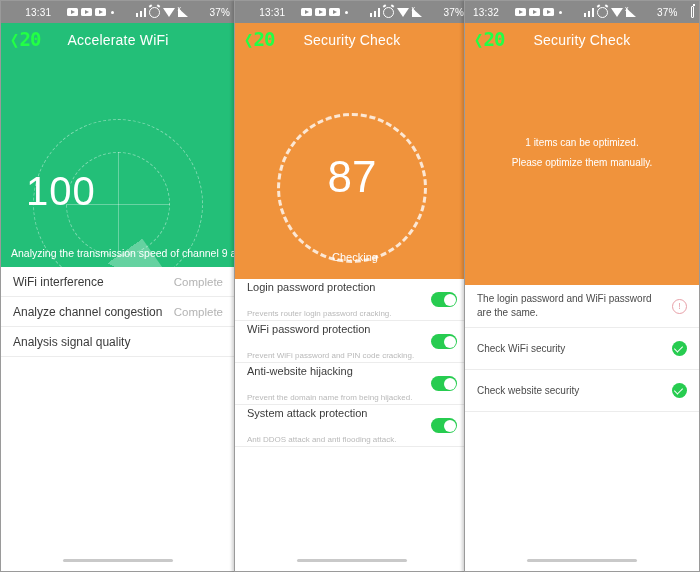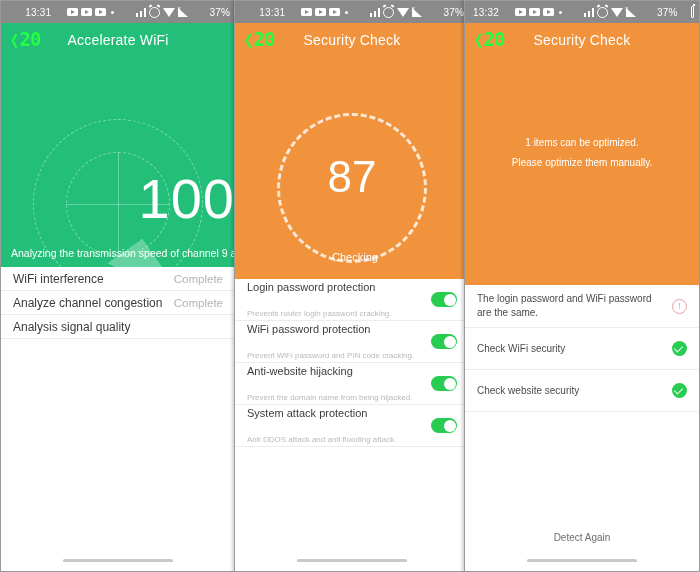--- a/index.html
+++ b/index.html
@@ -68,22 +68,22 @@
   .radar-cross{position:absolute;left:50%;top:50%;transform:translate(-50%,-50%);
                width:104px;height:104px;}
   .radar-cross i{position:absolute;background:rgba(255,255,255,.32);}
   .radar-cross i.h{left:0;right:0;top:50%;height:1px;}
   .radar-cross i.v{top:0;bottom:0;left:50%;width:1px;}
   .sweep{position:absolute;left:50%;top:50%;width:85px;height:85px;
          transform-origin:0 0;transform:rotate(55deg);
          background:conic-gradient(from 0deg, rgba(255,255,255,.30) 0deg,
                     rgba(255,255,255,.30) 62deg, rgba(255,255,255,0) 62deg);
          border-radius:0 0 85px 0;}
-  .gauge-num{position:absolute;left:0;right:0;top:148px;text-align:right;
-             color:#ffffff;font-size:56px;font-weight:300;letter-spacing:1px;line-height:1;}
+  .gauge-num{position:absolute;left:0;right:0;top:148px;text-align:left;
+             color:#ffffff;font-size:40px;font-weight:300;letter-spacing:1px;line-height:1;padding-left:25px;}
 
   
   .dashring{position:absolute;left:50%;top:90px;transform:translateX(-50%);
             width:150px;height:150px;border-radius:50%;
             border:3px dashed rgba(255,255,255,.78);box-sizing:border-box;}
   .gauge-num2{position:absolute;left:0;right:0;top:132px;text-align:center;
               color:#ffffff;font-size:44px;font-weight:300;line-height:1;}
   .checking{position:absolute;left:0;right:0;bottom:16px;text-align:center;
             color:#ffffff;font-size:11px;padding-left:6px;}
 
@@ -92,21 +92,21 @@
                padding:0 10px;box-sizing:border-box;white-space:nowrap;overflow:hidden;}
 
   
   .hero-msg{position:absolute;left:0;right:0;top:110px;text-align:center;color:#ffffff;
             font-size:10px;line-height:20px;padding:0 12px;box-sizing:border-box;}
 
   
   .list{background:#ffffff;}
   .row{display:flex;align-items:center;justify-content:space-between;
        padding:0 12px;box-sizing:border-box;border-bottom:1px solid #ececec;}
-  .row1{height:24px;}
+  .row1{height:30px;}
   .row-title{font-size:12px;color:#3b3b3b;}
   .row-value{font-size:11.5px;color:#b3b3b3;white-space:nowrap;}
 
   .row2{height:42px;align-items:center;}
   .r2-txt{display:flex;flex-direction:column;gap:16px;min-width:0;}
   .r2-t{font-size:11px;color:#3b3b3b;white-space:nowrap;}
   .r2-s{font-size:8px;color:#b9b9b9;white-space:nowrap;}
   .toggle{flex:0 0 auto;width:26px;height:15px;border-radius:8px;background:#27cc50;
           position:relative;}
   .toggle:after{content:"";position:absolute;right:1.5px;top:1.5px;width:12px;height:12px;
@@ -302,17 +302,16 @@
       <div class="row row3">
         <span class="r3-t">Check WiFi security</span>
         <span class="ok"></span>
       </div>
       <div class="row row3">
         <span class="r3-t">Check website security</span>
         <span class="ok"></span>
       </div>
     </div>
 
-    <div class="detect">Detect Again</div>
     <div class="homebar"></div>
   </div>
 
 </div>
 
 </body></html>

